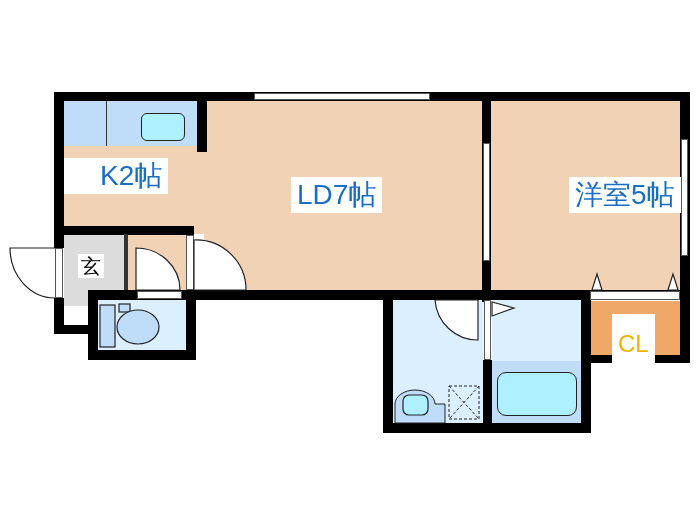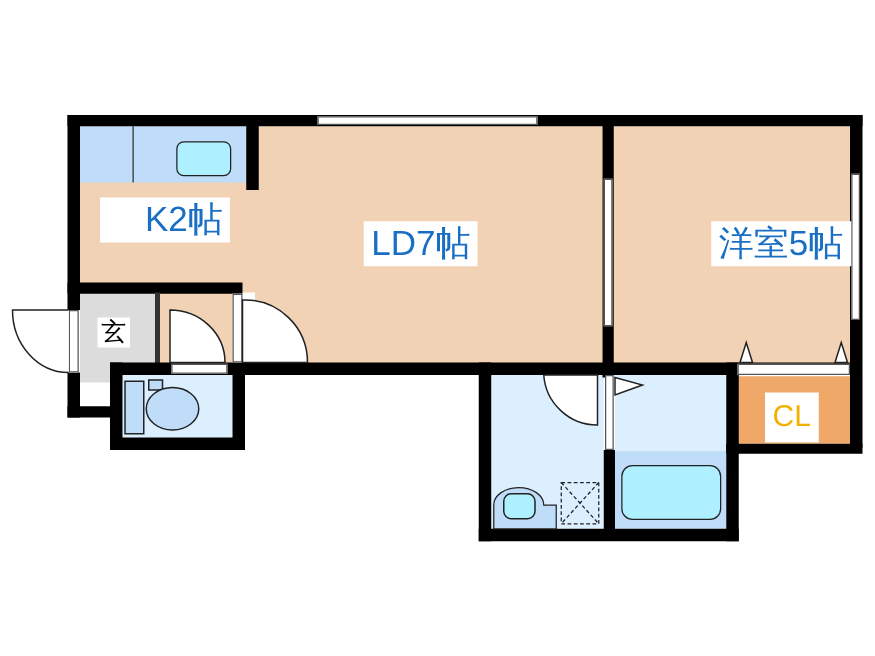--- a/index.html
+++ b/index.html
@@ -5,21 +5,21 @@
   html, body { margin:0; padding:0; }
   body { width:700px; height:525px; background:#ffffff; position:relative; overflow:hidden; font-family:"Liberation Sans", sans-serif; }
   .abs { position:absolute; box-sizing:border-box; }
   .wall { background:#000; }
   .floor { background:#f2d2b4; }
   .wet { background:#dcefff; }
   .kitchen-unit { background:#bfdcf8; }
   .genkan { background:#dcdcdc; }
   .closet { background:#f0a868; }
   .label { background:#fff; color:#1a6fc4; font-size:28px; line-height:1; padding:4px 6px; white-space:nowrap; }
-  .label-cl { background:#fff; color:#f2b100; font-size:24px; line-height:1; padding:8px 6px; }
+  .label-cl { background:#fff; color:#f2b100; font-size:24px; line-height:1; padding:18px 6px; }
   .label-genkan { background:#fff; color:#000; font-size:20px; line-height:1; padding:2px 3px; }
   .window { background:#fff; border:1px solid #555; }
   svg { position:absolute; overflow:visible; }
 </style>
 </head>
 <body>
 
 <div class="abs floor" style="left:64px;top:101px;width:140px;height:133px;"></div>
 <div class="abs floor" style="left:204px;top:101px;width:278px;height:190px;"></div>
 <div class="abs floor" style="left:490px;top:101px;width:190px;height:190px;"></div>
@@ -86,17 +86,17 @@
   <rect x="119" y="304" width="11" height="8" fill="#bfdcf8" stroke="#222" stroke-width="1.2"></rect>
   <ellipse cx="138" cy="327" rx="21" ry="17" fill="#bfdcf8" stroke="#222" stroke-width="1.2"></ellipse>
 
   <path d="M395 423 L395 404 A20 14 0 0 1 435 404 L445 404 L445 423 Z" fill="#bfdcf8" stroke="#222" stroke-width="1"></path>
   <rect x="403" y="395" width="25" height="20" rx="6" fill="#aef0ff" stroke="#222" stroke-width="1.2"></rect>
 
   <rect x="449" y="386" width="30" height="33" fill="none" stroke="#222" stroke-width="1" stroke-dasharray="3,2"></rect>
   <path d="M449 386 L479 419 M479 386 L449 419" stroke="#222" stroke-width="1" stroke-dasharray="3,2"></path>
 </svg>
 
-<div class="abs label" style="left:80px;top:158px;padding-left:36px;">K2帖</div>
+<div class="abs label" style="left:64px;top:158px;padding-left:36px;">K2帖</div>
 <div class="abs label" style="left:291px;top:177px;">LD7帖</div>
 <div class="abs label" style="left:526px;top:177px;margin-left:43px;">洋室5帖</div>
 <div class="abs label-cl" style="left:612px;top:314px;">CL</div>
 <div class="abs label-genkan" style="left:78px;top:254px;">玄</div>
 
 </body></html>

